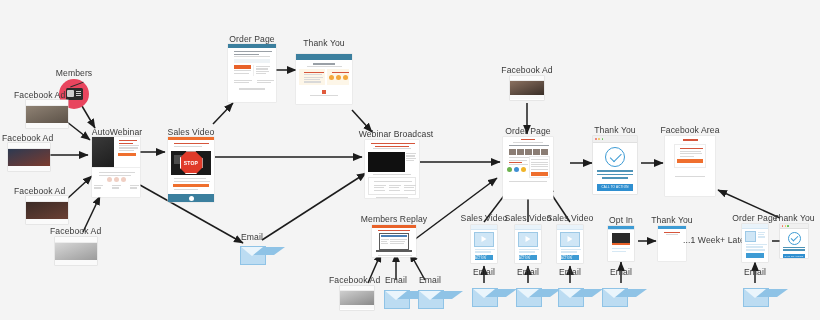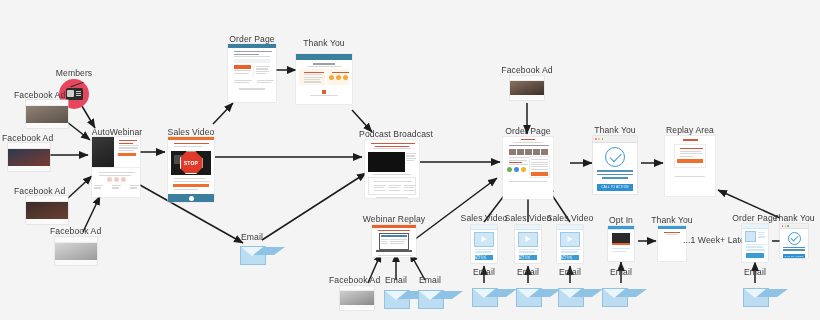--- a/index.html
+++ b/index.html
@@ -390,21 +390,21 @@
               <div class="line" style="width:80%;"></div>
               <div class="line" style="width:85%;"></div>
             </div>
         </div>
       </div>
       <div style="text-align:center;">
           <div class="line" style="width:60%;margin:1px auto;"></div>
         </div>
     </div>
   </div>
-  <div class="lbl c" style="left:396px;top:130px;">Podcast Broadcast</div>
+  <div class="lbl c" style="left:396px;top:130px;">Webinar Broadcast</div>
 
   <div class="node" style="left:372px;top:225px;">
     <div class="card" style="width:44px;height:32px;">
       <div style="height:3px;background:#e8622a;"></div>
       <div style="padding:1px 2px;">
           <div class="line red" style="width:80%;margin:1px auto;"></div>
         </div>
       <div class="laptop" style="margin:0 auto;width:30px;">
         <div class="screen" style="height:13px;padding:1px;">
           <div style="height:2px;background:#4a7fb5;margin-bottom:1px;"></div>
@@ -422,21 +422,21 @@
           </div>
         </div>
         <div class="base" style="width:36px;margin-left:-3px;"></div>
       </div>
       <div style="padding:2px 3px;">
         <div class="line" style="width:90%;"></div>
 
       </div>
     </div>
   </div>
-  <div class="lbl c" style="left:394px;top:215px;">Webinar Replay</div>
+  <div class="lbl c" style="left:394px;top:215px;">Members Replay</div>
 
   <div class="node" style="left:340px;top:286px;">
     <div class="fbad" style="width:34px;height:24px;">
       <div class="fbhead" style="height:4px;"></div>
       <div class="fbimg" style="height:14px;background:linear-gradient(160deg,#cfcfcf,#8a8a8a);"></div>
       <div class="fbfoot" style="height:4px;"></div>
     </div>
   </div>
   <div class="lbl" style="left:329px;top:276px;">Facebook Ad</div>
 
@@ -538,21 +538,21 @@
         <div class="line" style="width:80%;"></div>
         <div class="line" style="width:85%;"></div>
         <div class="line" style="width:55%;margin-top:2px;"></div>
         <div style="height:3.5px;background:#ef6f2e;margin:2px 0;"></div>
       </div>
       <div style="text-align:center;margin-top:8px;">
           <div class="line" style="width:60%;margin:0 auto;"></div>
         </div>
     </div>
   </div>
-  <div class="lbl c" style="left:690px;top:126px;">Replay Area</div>
+  <div class="lbl c" style="left:690px;top:126px;">Facebook Area</div>
 
   <div class="node" style="left:471px;top:225px;">
     <div class="wf" style="width:26px;height:38px;">
       <div class="wfbar"></div>
       <div class="wfvideo" style="height:13px;margin:2px 3px;">
           <div class="playtri"></div>
         </div>
       <div class="wfline" style="width:75%;"></div>
       <div class="wfline" style="width:60%;"></div>
       <div class="wfcta">

